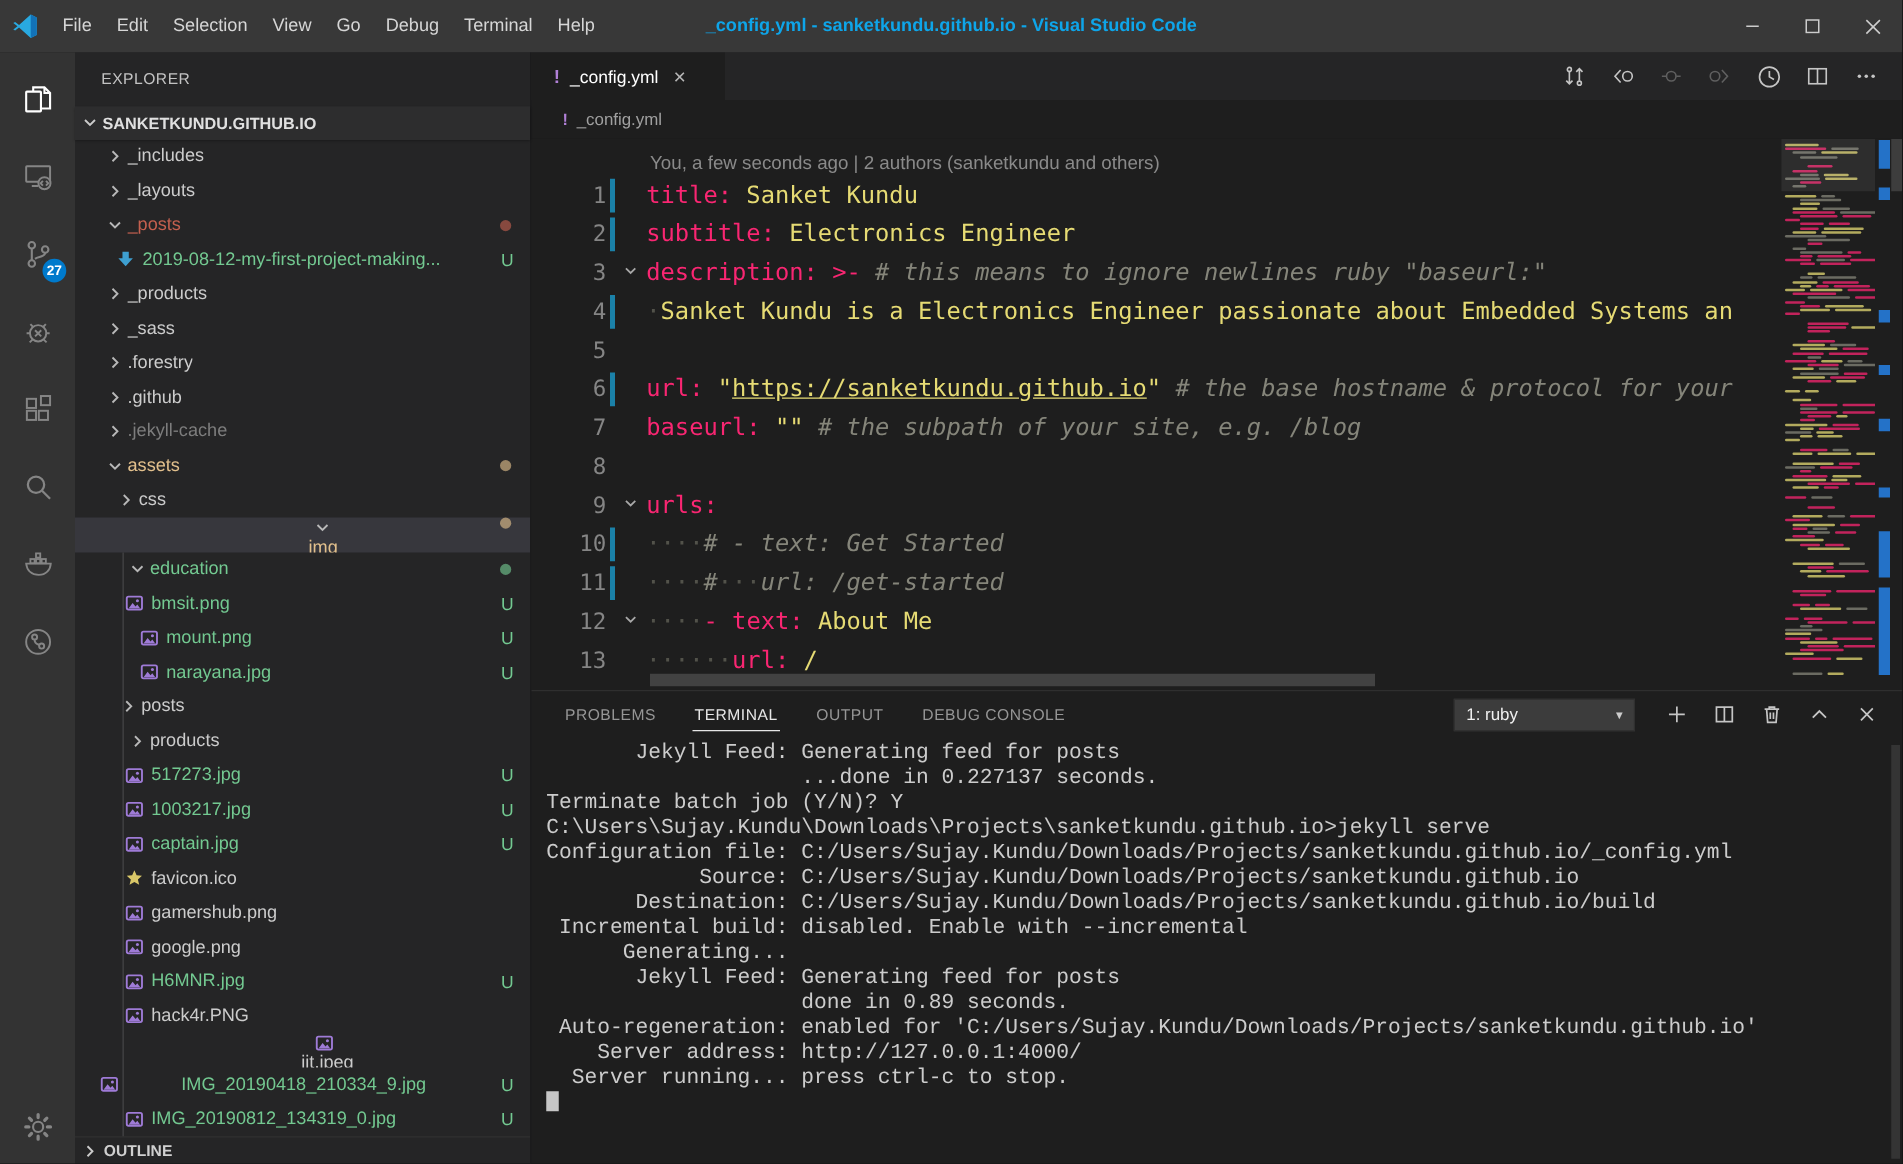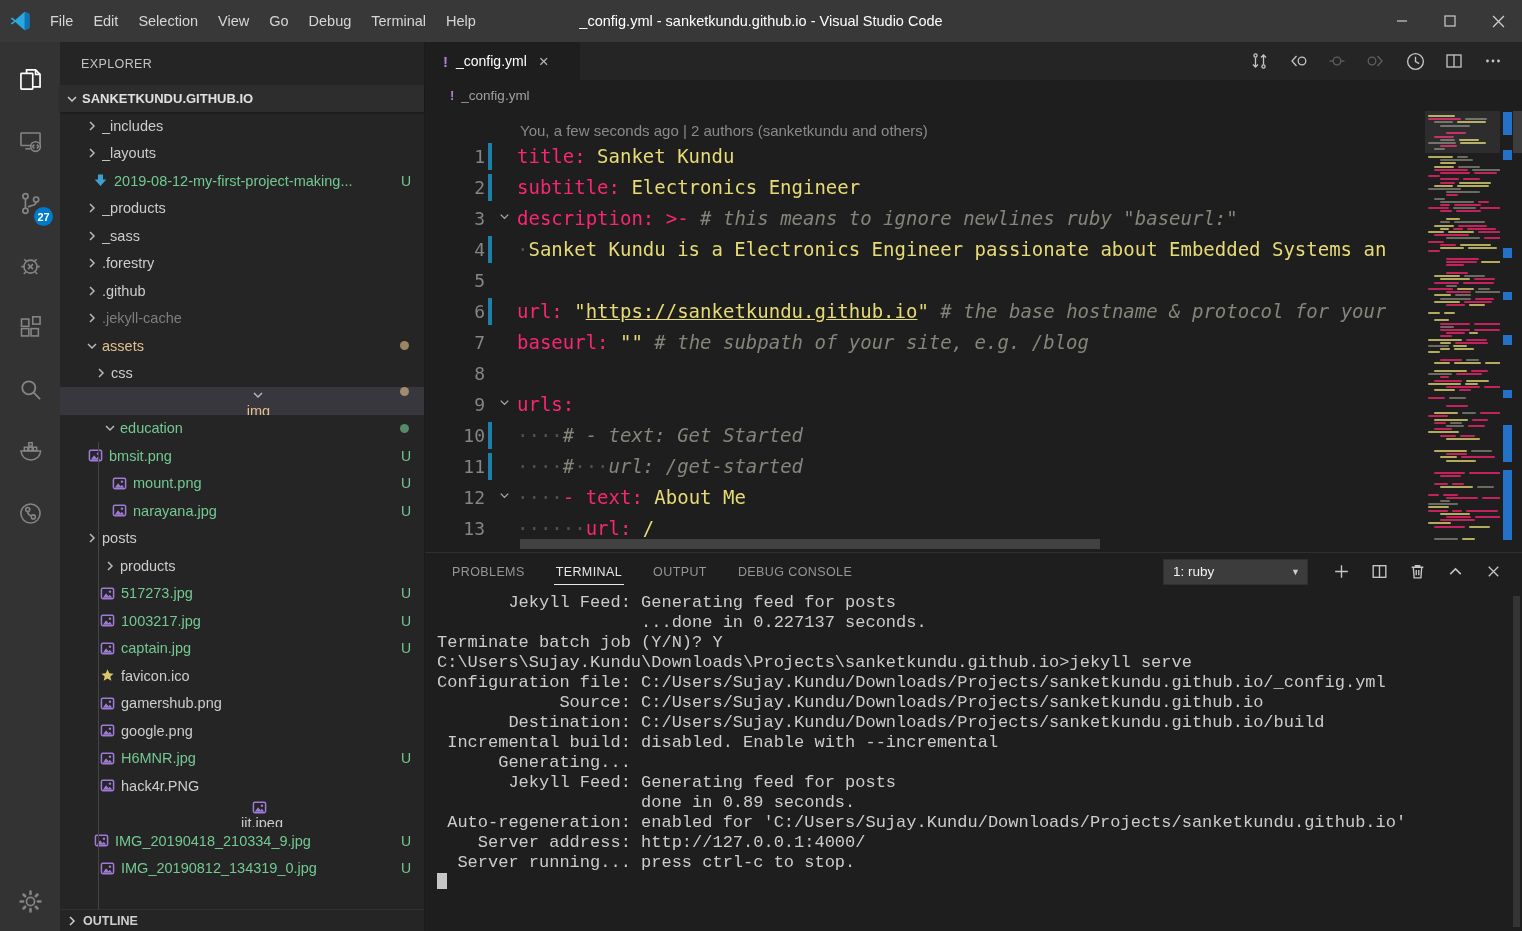--- a/index.html
+++ b/index.html
@@ -5,21 +5,21 @@
   * { box-sizing: border-box; margin:0; padding:0; }
   html,body { background:#111; }
   body { font-family:"Liberation Sans", sans-serif; }
   .window { position:relative; width:1522px; height:931px; overflow:hidden; background:#1e1e1e; color:#cccccc; }
 
   
   .titlebar { position:relative; height:42px; background:#383838; display:flex; align-items:center; }
   .logo { width:40px; display:flex; justify-content:center; align-items:center; }
   .menus { display:flex; align-items:center; height:100%; }
   .menuitem { padding:0 10px; font-size:14.5px; color:#d6d6d6; height:100%; display:flex; align-items:center; cursor:default; }
-  .titletext { position:absolute; left:0; right:0; text-align:center; font-size:14.5px; color:#ffffff; pointer-events:none; }
+  .titletext { position:absolute; left:0; right:0; text-align:center; font-size:14.5px; color:#0ea5e9; pointer-events:none;font-weight:bold; }
   .winbtns { margin-left:auto; display:flex; height:100%; position:relative; z-index:2; }
   .winbtn { width:48px; height:100%; display:flex; align-items:center; justify-content:center; }
 
   
   .main { display:flex; height:889px; }
 
   
   .activitybar { width:60px; background:#333333; display:flex; flex-direction:column; align-items:center; padding-top:6px; position:relative; }
   .abicon { width:60px; height:62px; display:flex; align-items:center; justify-content:center; position:relative; }
   .abicon svg { stroke:#858585; }
@@ -234,20 +234,29 @@
             <span class="tlabel" style="color:#cccccc">_includes</span>
           </div>
           <div class="trow" style="padding-left: 24px;">
             <span class="chev">
               <svg width="16" height="16" viewBox="0 0 16 16">
                 <path d="M6 4 L10 8 L6 12" fill="none" stroke="#b8b8b8" stroke-width="1.5"></path>
               </svg>
             </span>
             <span class="tlabel" style="color:#cccccc">_layouts</span>
           </div>
+          <div class="trow" style="padding-left: 24px;">
+            <span class="chev">
+              <svg width="16" height="16" viewBox="0 0 16 16">
+                <path d="M4 6 L8 10 L12 6" fill="none" stroke="#b8b8b8" stroke-width="1.5"></path>
+              </svg>
+            </span>
+            <span class="tlabel" style="color:#c4604f">_posts</span>
+            <span class="tdot" style="background:#c4604f"></span>
+          </div>
           <div class="trow" style="padding-left: 33px;">
             <span class="ficon">
               <svg width="15" height="15" viewBox="0 0 16 16">
                 <path d="M5.3 1.5 H10.7 V7 H14.2 L8 13.8 L1.8 7 H5.3 Z" fill="#3e9fd0"></path>
               </svg>
             </span>
             <span class="tlabel" style="color:#73c991">2019-08-12-my-first-project-making...</span>
             <span class="tbadge">U</span>
           </div>
           <div class="trow" style="padding-left: 24px;">
@@ -318,21 +327,21 @@
           </div>
           <div class="trow" style="padding-left: 42px;">
             <span class="chev">
               <svg width="16" height="16" viewBox="0 0 16 16">
                 <path d="M4 6 L8 10 L12 6" fill="none" stroke="#b8b8b8" stroke-width="1.5"></path>
               </svg>
             </span>
             <span class="tlabel" style="color:#73c991">education</span>
             <span class="tdot" style="background:#73c991"></span>
           </div>
-          <div class="trow" style="padding-left: 28px;">
+          <div class="trow" style="padding-left: 40px;">
             <span class="ficon">
               <svg width="15" height="15" viewBox="0 0 16 16">
                 <rect x="1.5" y="2.5" width="13" height="11" rx="1.5" fill="none" stroke="#9f7bd7" stroke-width="1.6"></rect>
                 <circle cx="10.6" cy="6" r="1.3" fill="#9f7bd7"></circle>
                 <path d="M3 12.5 L6.5 7.8 L9 10.8 L10.5 9.2 L13 12.5 Z" fill="#9f7bd7"></path>
               </svg>
             </span>
             <span class="tlabel" style="color:#73c991">bmsit.png</span>
             <span class="tbadge">U</span>
           </div>
@@ -351,21 +360,21 @@
             <span class="ficon">
               <svg width="15" height="15" viewBox="0 0 16 16">
                 <rect x="1.5" y="2.5" width="13" height="11" rx="1.5" fill="none" stroke="#9f7bd7" stroke-width="1.6"></rect>
                 <circle cx="10.6" cy="6" r="1.3" fill="#9f7bd7"></circle>
                 <path d="M3 12.5 L6.5 7.8 L9 10.8 L10.5 9.2 L13 12.5 Z" fill="#9f7bd7"></path>
               </svg>
             </span>
             <span class="tlabel" style="color:#73c991">narayana.jpg</span>
             <span class="tbadge">U</span>
           </div>
-          <div class="trow" style="padding-left: 24px;">
+          <div class="trow" style="padding-left: 24px; margin-left: 11px;">
             <span class="chev">
               <svg width="16" height="16" viewBox="0 0 16 16">
                 <path d="M6 4 L10 8 L6 12" fill="none" stroke="#b8b8b8" stroke-width="1.5"></path>
               </svg>
             </span>
             <span class="tlabel" style="color:#cccccc">posts</span>
           </div>
           <div class="trow" style="padding-left: 42px;">
             <span class="chev">
               <svg width="16" height="16" viewBox="0 0 16 16">
@@ -459,21 +468,21 @@
           <div class="trow" style="padding-left: 40px; flex-direction: column;">
             <span class="ficon">
               <svg width="15" height="15" viewBox="0 0 16 16">
                 <rect x="1.5" y="2.5" width="13" height="11" rx="1.5" fill="none" stroke="#9f7bd7" stroke-width="1.6"></rect>
                 <circle cx="10.6" cy="6" r="1.3" fill="#9f7bd7"></circle>
                 <path d="M3 12.5 L6.5 7.8 L9 10.8 L10.5 9.2 L13 12.5 Z" fill="#9f7bd7"></path>
               </svg>
             </span>
             <span class="tlabel" style="color:#cccccc">iit.jpeg</span>
           </div>
-          <div class="trow" style="padding-left: 34px;">
+          <div class="trow" style="padding-left: 20px; gap: 44px;">
             <span class="ficon">
               <svg width="15" height="15" viewBox="0 0 16 16">
                 <rect x="1.5" y="2.5" width="13" height="11" rx="1.5" fill="none" stroke="#9f7bd7" stroke-width="1.6"></rect>
                 <circle cx="10.6" cy="6" r="1.3" fill="#9f7bd7"></circle>
                 <path d="M3 12.5 L6.5 7.8 L9 10.8 L10.5 9.2 L13 12.5 Z" fill="#9f7bd7"></path>
               </svg>
             </span>
             <span class="tlabel" style="color:#73c991">IMG_20190418_210334_9.jpg</span>
             <span class="tbadge">U</span>
           </div>

